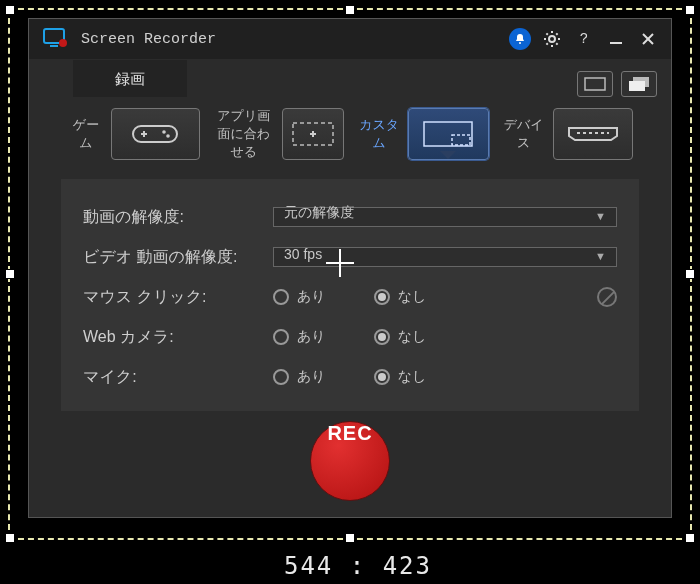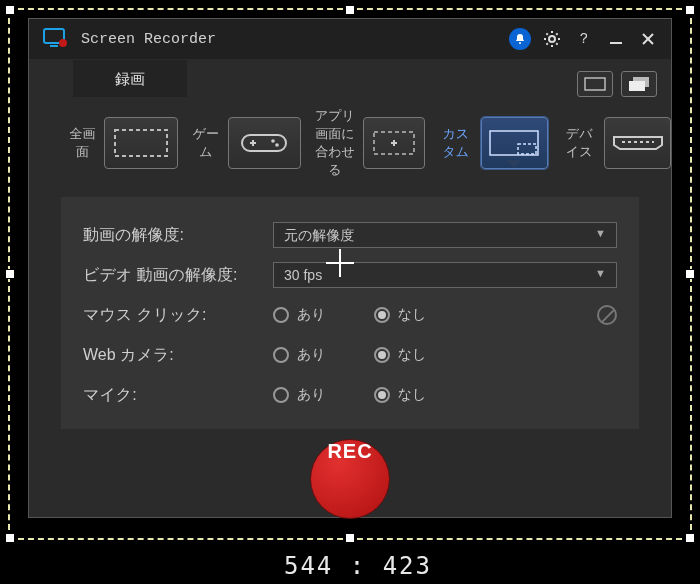--- a/index.html
+++ b/index.html
@@ -99,21 +99,21 @@
   .panel {
     margin: 14px 32px 10px;
     background: #353535;
     padding: 18px 22px 14px;
   }
   .row { display: flex; align-items: center; height: 40px; }
   .row-label { width: 190px; color: #cfcfcf; font-size: 16px; }
   .select {
     flex: 1;
     border: 1px solid #666; background: #2d2d2d;
-    height: 26px; display: flex; align-items: flex-start; padding: 4px 10px;
+    height: 20px; display: flex; align-items: flex-end; padding: 4px 10px;
     justify-content: space-between; cursor: pointer;
   }
   .select .tri { color:#aaa; font-size:11px; }
   .radios { display: flex; gap: 48px; align-items: flex-end; }
   .radio { display: flex; align-items: center; gap: 8px; cursor: pointer; }
   .rcirc {
     width: 16px; height: 16px; border: 2px solid #999; border-radius: 50%;
     display: flex; align-items:center; justify-content:center;
   }
   .rcirc.on::after { content:""; width:8px; height:8px; background:#ccc; border-radius:50%; }
@@ -205,28 +205,20 @@
     <div class="mode-btn">
       <svg width="22" height="16">
           <rect x="5" y="1" width="16" height="10" fill="#bbb"></rect>
           <rect x="1" y="5" width="16" height="10" fill="#eee"></rect>
         </svg>
     </div>
   </div>
 
   <div class="tabs">
     <div class="tab">
-      <div class="tab-label">全画面</div>
-      <div class="tab-box">
-        <svg width="60" height="34">
-            <rect x="4" y="4" width="52" height="26" fill="none" stroke="#bbb" stroke-width="2" stroke-dasharray="4 3"></rect>
-          </svg>
-      </div>
-    </div>
-    <div class="tab">
       <div class="tab-label">ゲーム</div>
       <div class="tab-box">
         <svg width="48" height="28" viewBox="0 0 48 28">
             <path d="M10 6h28a8 8 0 0 1 0 16H10a8 8 0 0 1 0-16z" fill="none" stroke="#ccc" stroke-width="2"></path>
             <line x1="13" y1="11" x2="13" y2="17" stroke="#ccc" stroke-width="2"></line>
             <line x1="10" y1="14" x2="16" y2="14" stroke="#ccc" stroke-width="2"></line>
             <circle cx="33" cy="12" r="1.8" fill="#ccc"></circle>
             <circle cx="37" cy="16" r="1.8" fill="#ccc"></circle>
           </svg>
       </div>

